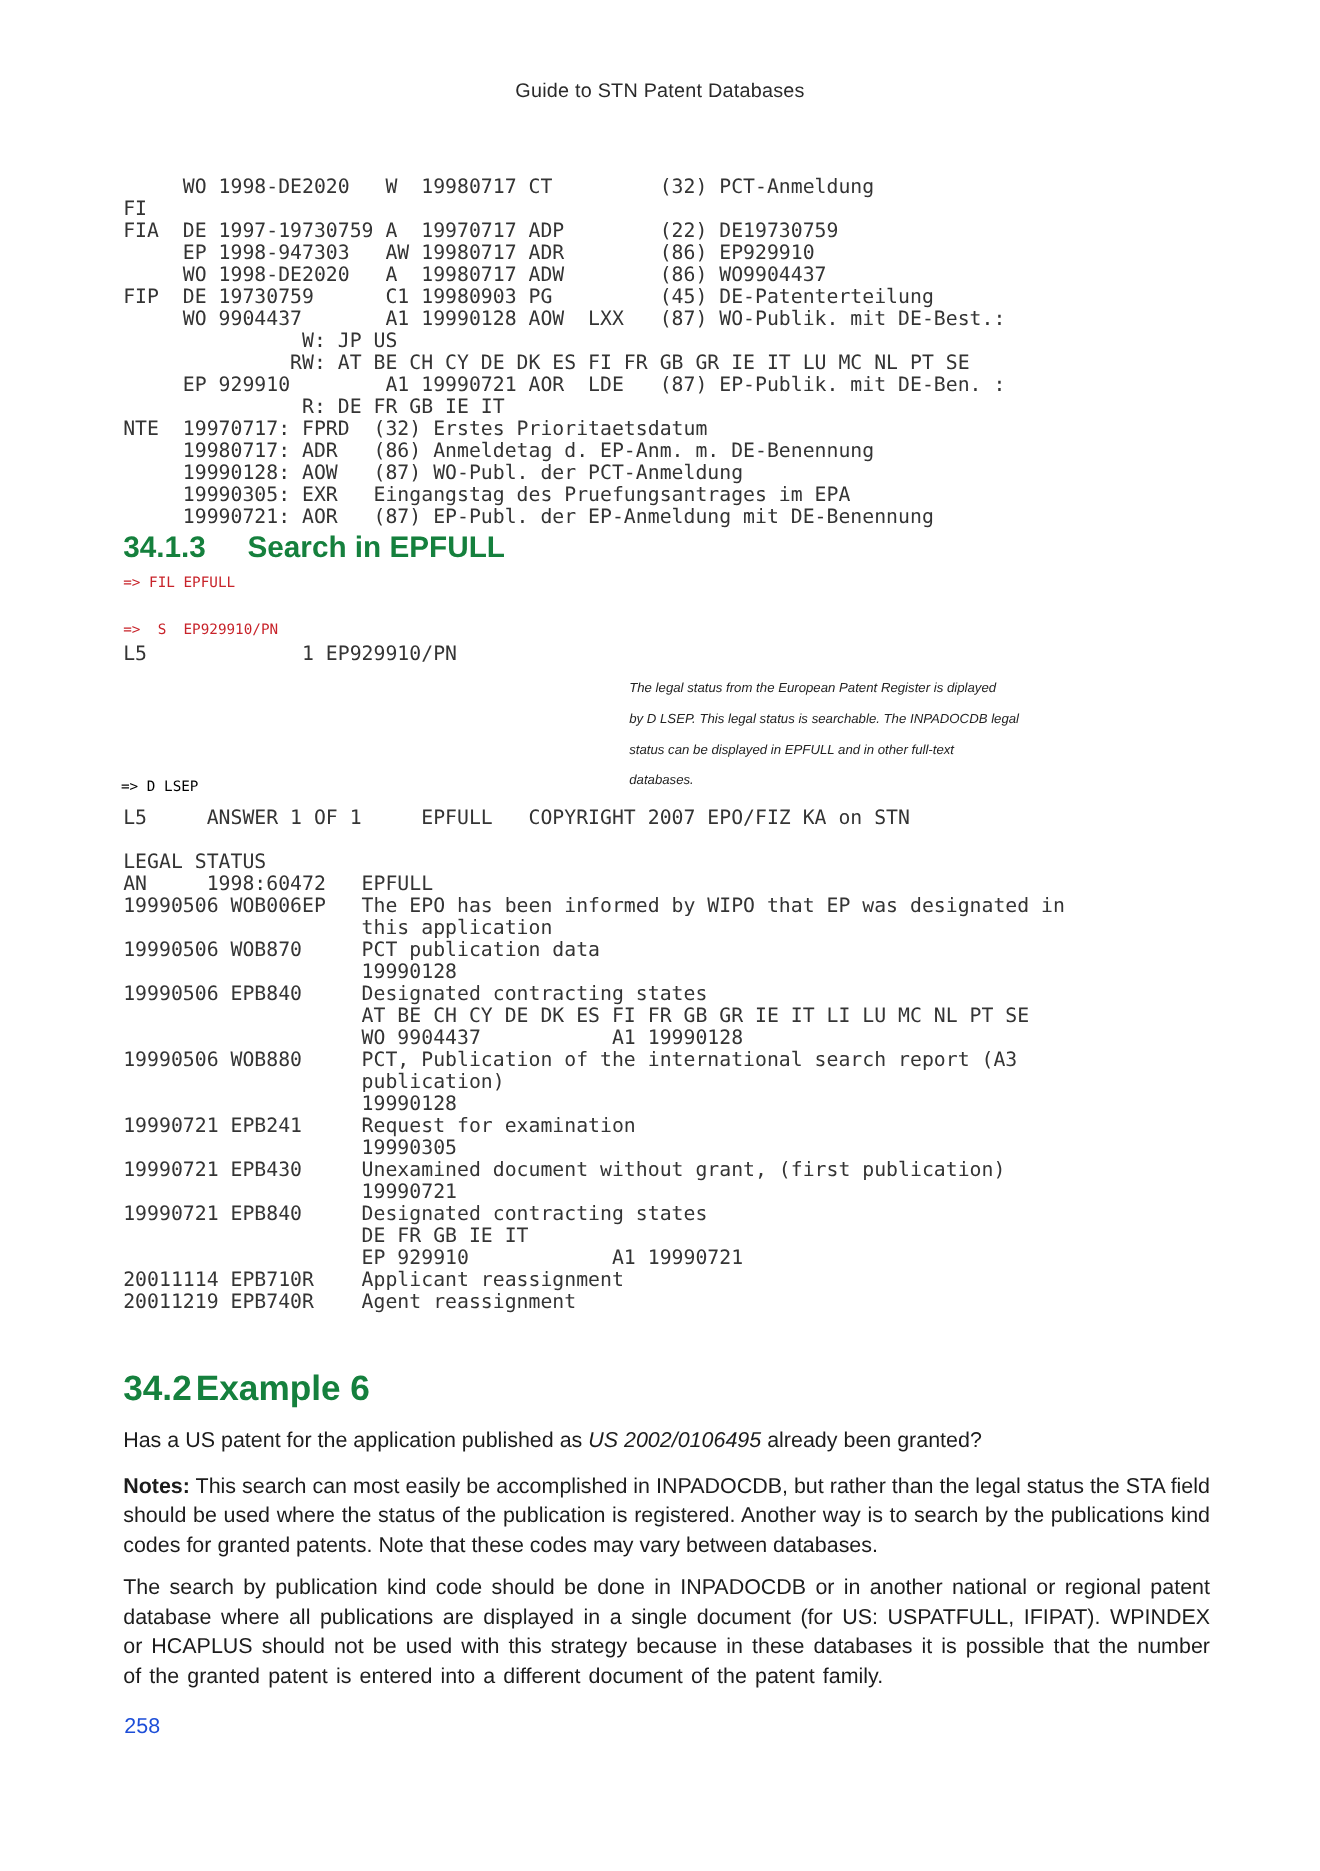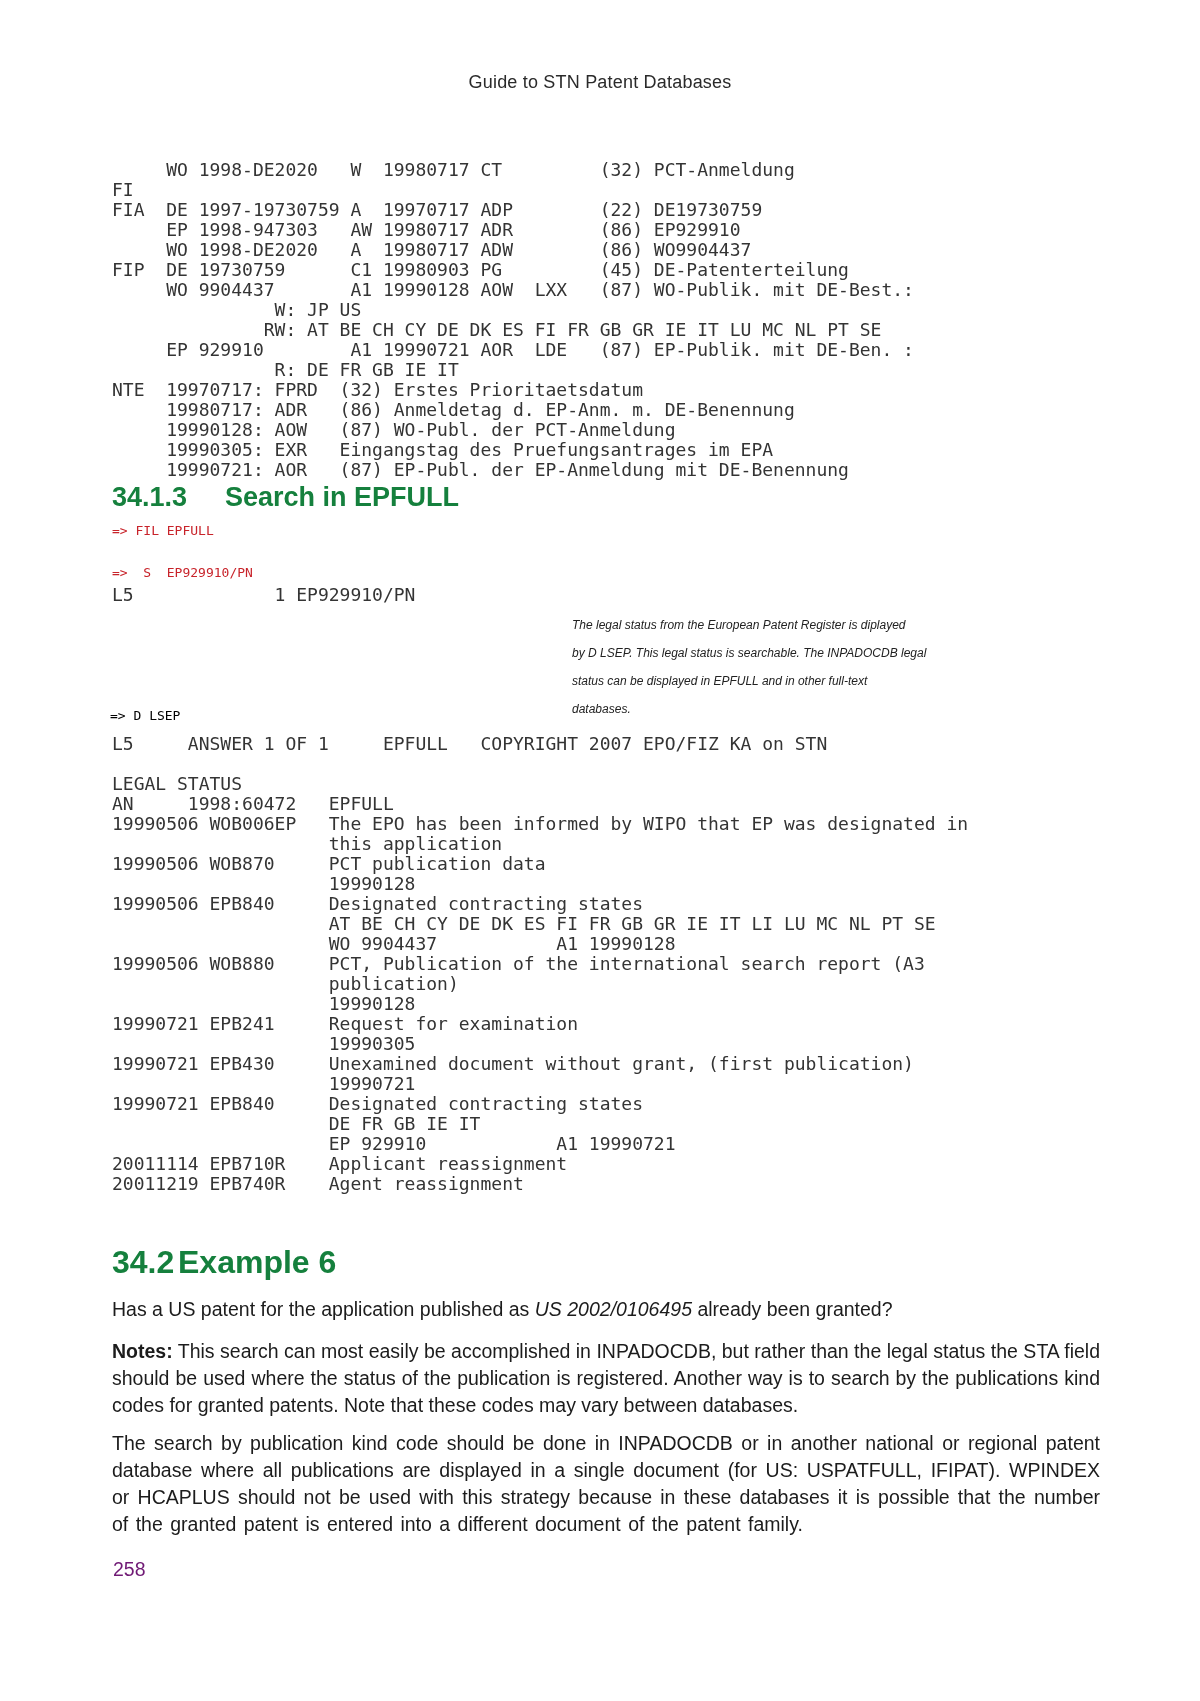--- a/index.html
+++ b/index.html
@@ -26,21 +26,21 @@
     font-style:italic;font-size:12px;line-height:28px;color:#222;
     white-space:pre-line;
   }
   .body-par{
     width:988px;font-size:19.5px;line-height:27px;color:#1c1c1c;
     text-align:justify;
   }
   .body-par.single{text-align:left;white-space:nowrap;}
   .bold{font-weight:bold;}
   .ital{font-style:italic;margin-top:16px;}
-  .page-num{font-size:19.5px;color:#701a75;}
+  .page-num{font-size:19.5px;color:#1d4ed8;}
 </style>
 </head>
 <body>
 
 <div class="abs header-title">Guide to STN Patent Databases</div>
 
 <pre class="mono abs" style="left:112px;top:112px;margin-top:48px;">     WO 1998-DE2020   W  19980717 CT         (32) PCT-Anmeldung
 FI
 FIA  DE 1997-19730759 A  19970717 ADP        (22) DE19730759
      EP 1998-947303   AW 19980717 ADR        (86) EP929910

